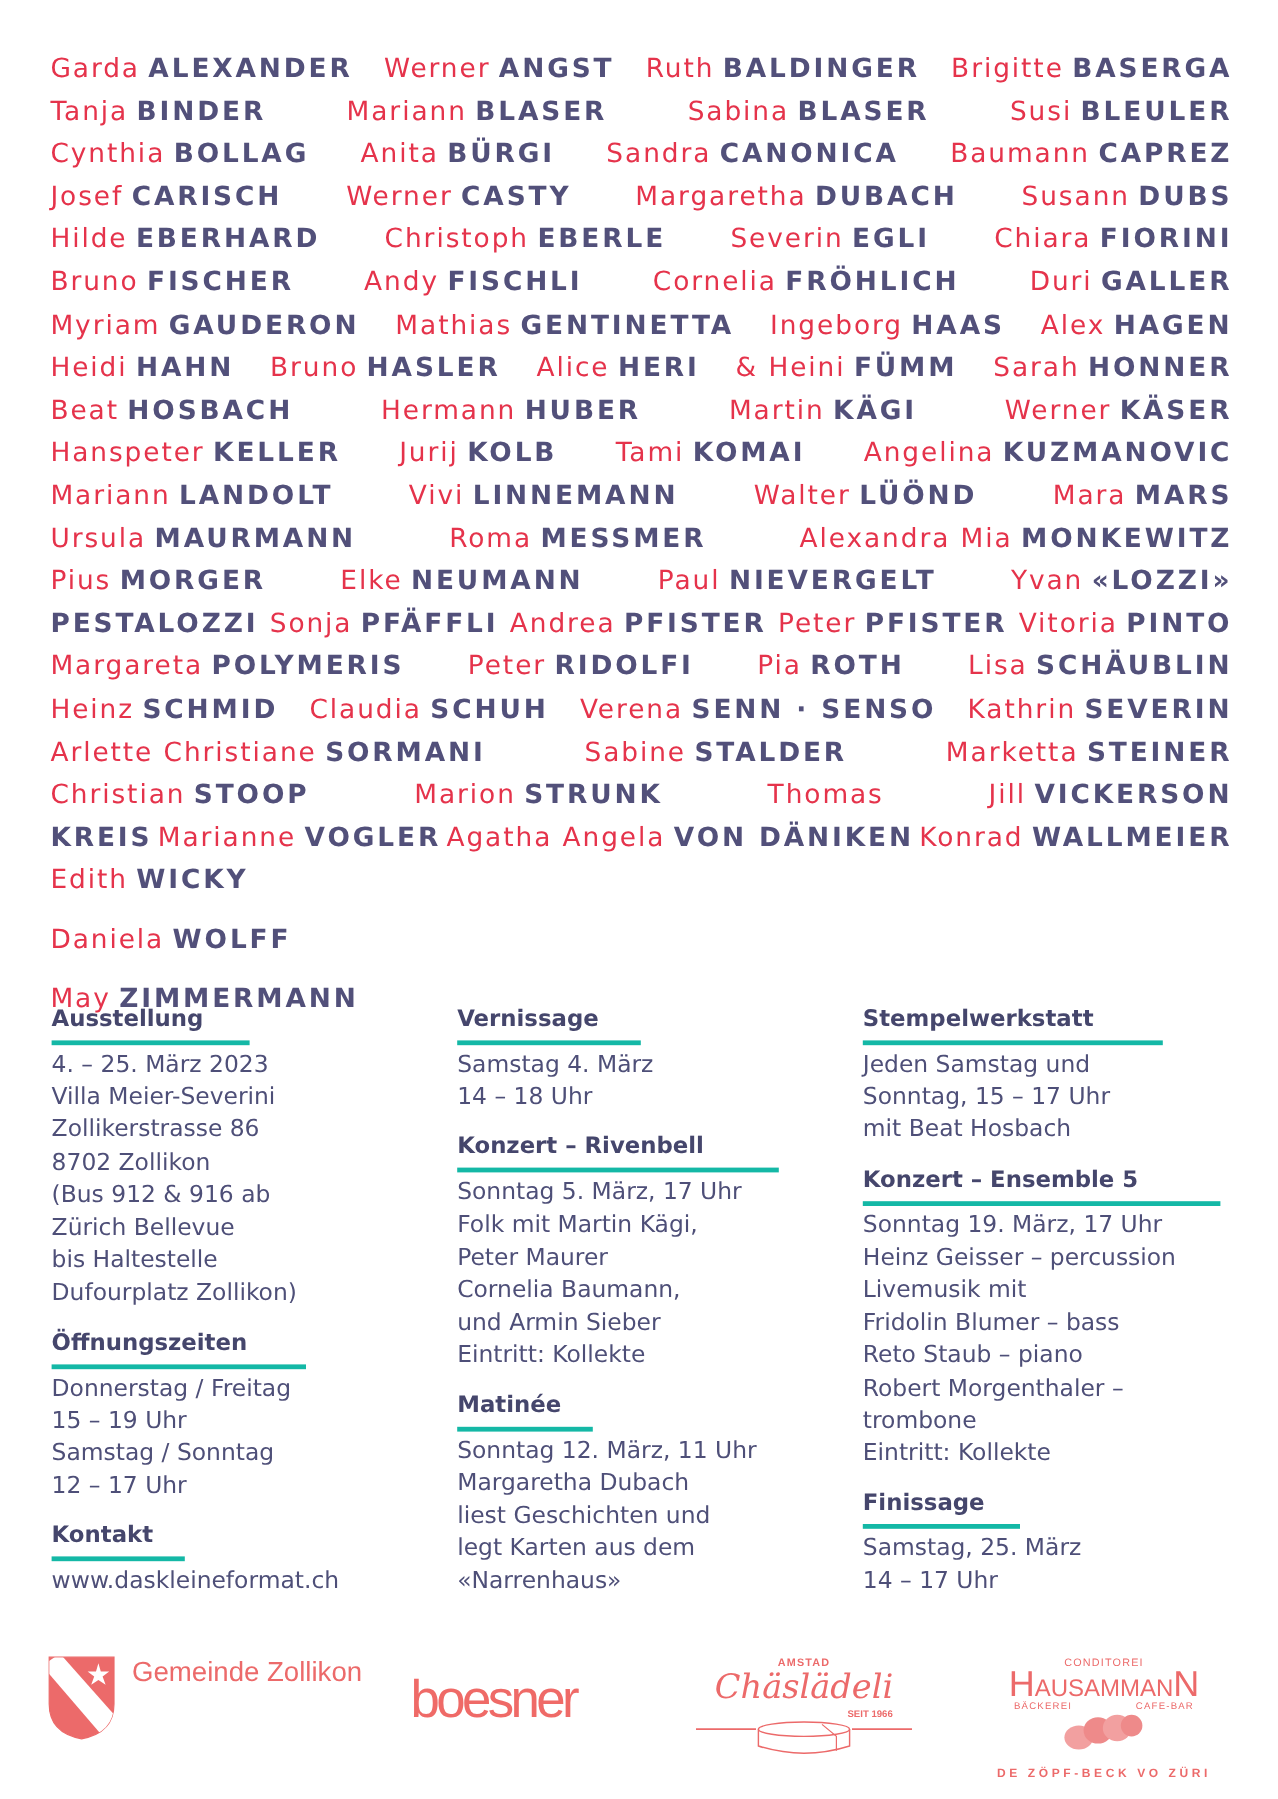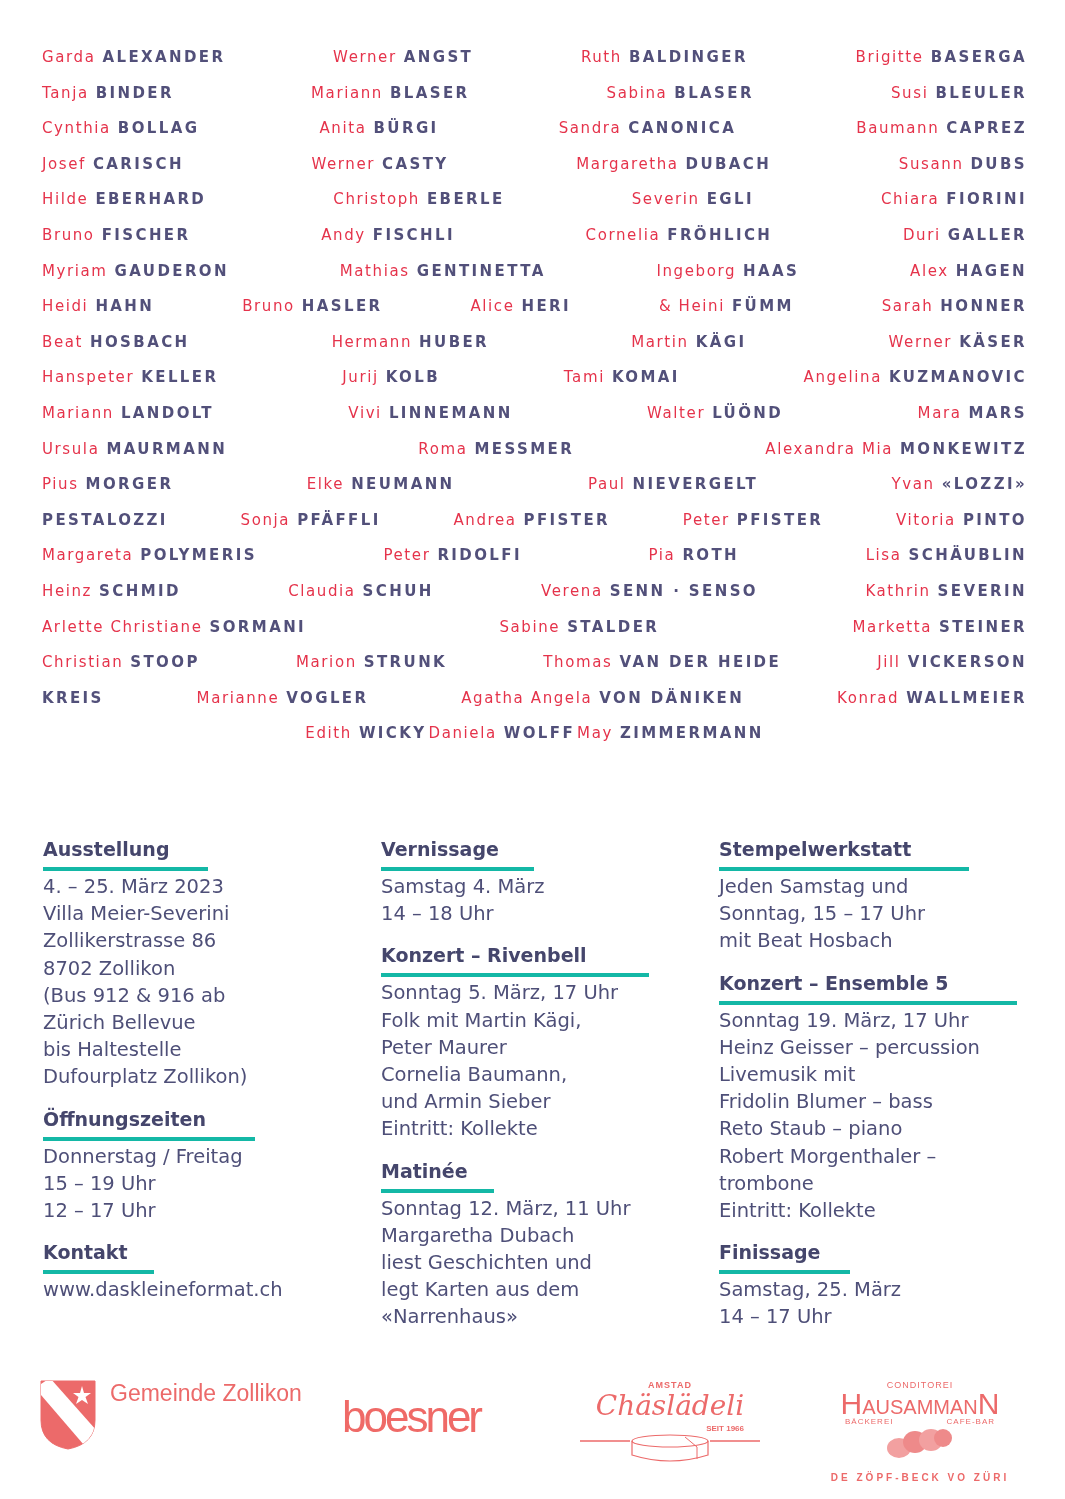--- a/index.html
+++ b/index.html
@@ -1,19 +1,19 @@
 <!DOCTYPE html>
 <html><head>
 <meta charset="utf-8">
 <style>
   html, body { margin:0; padding:0; background:#ffffff; }
   body { width:1065px; height:1499px; position:relative; overflow:hidden; font-family:"DejaVu Sans", sans-serif; }
   .names { position:absolute; left:42px; top:40px; width:985px; }
-  .name-line { display:flex; justify-content:space-between; align-items:baseline; height:35.6px; line-height:35.6px; white-space:nowrap; font-size:15px; }
-  .name-line.last { justify-content:center; gap:2px; }
+  .name-line { display:flex; justify-content:space-between; align-items:baseline; height:35.6px; line-height:35.6px; white-space:nowrap; font-size:22px; }
+  .name-line.last { justify-content:flex-start; gap:14px;flex-direction:column; }
   .pair { display:inline-flex; gap:7px; }
   .first { color:#e5334b; letter-spacing:1.6px; font-weight:400; }
   .last-name { color:#52507a; letter-spacing:2.4px; font-weight:700; }
 
   .info { position:absolute; top:835px; left:43px; width:990px; }
   .col { position:absolute; top:0; }
   .col.c1 { left:0; width:320px; }
   .col.c2 { left:338px; width:320px; }
   .col.c3 { left:676px; width:320px; }
   .block { margin-bottom:14px; }
@@ -351,21 +351,20 @@
       <span class="pair">
         <span class="first">Christian</span>
         <span class="last-name">STOOP</span>
       </span>
       <span class="pair">
         <span class="first">Marion</span>
         <span class="last-name">STRUNK</span>
       </span>
       <span class="pair">
         <span class="first">Thomas</span>
-        <span class="last-name">VAN DER HEIDE</span>
       </span>
       <span class="pair">
         <span class="first">Jill</span>
         <span class="last-name">VICKERSON</span>
       </span>
     </div>
     <div class="name-line">
       <span class="pair">
         <span class="last-name">KREIS</span>
       </span>
@@ -411,20 +410,21 @@
           <div>Zürich Bellevue</div>
           <div>bis Haltestelle</div>
           <div>Dufourplatz Zollikon)</div>
         </div>
       </div>
       <div class="block">
         <div class="block-title-wrap"><div class="block-title" style="padding-right: 49px;">Öffnungszeiten</div></div>
         <div class="block-lines">
           <div>Donnerstag / Freitag</div>
           <div>15 – 19 Uhr</div>
+          <div>Samstag / Sonntag</div>
           <div>12 – 17 Uhr</div>
         </div>
       </div>
       <div class="block">
         <div class="block-title-wrap"><div class="block-title" style="padding-right: 26px;">Kontakt</div></div>
         <div class="block-lines">
           <div>www.daskleineformat.ch</div>
         </div>
       </div>
     </div>

